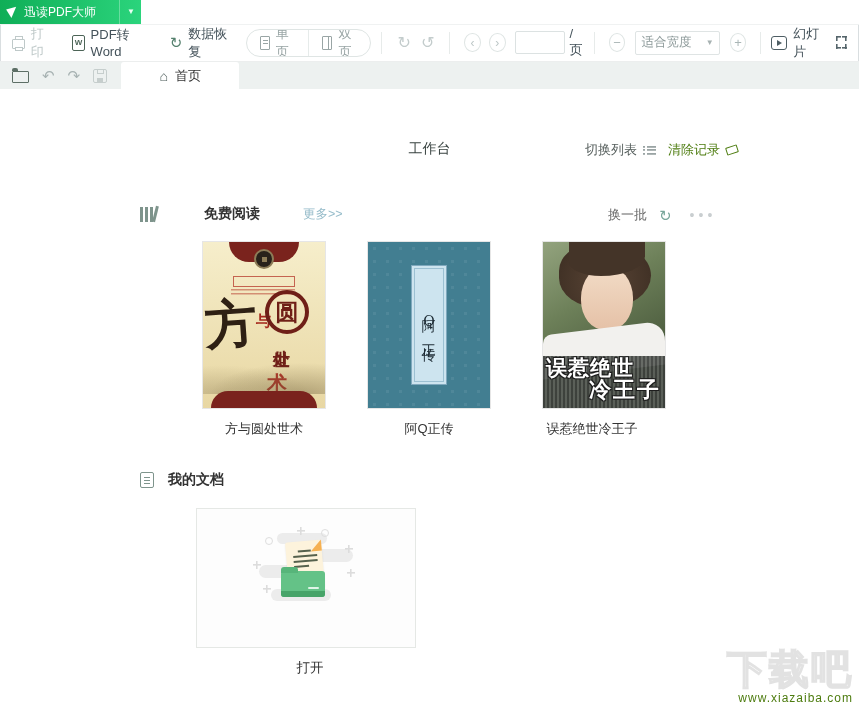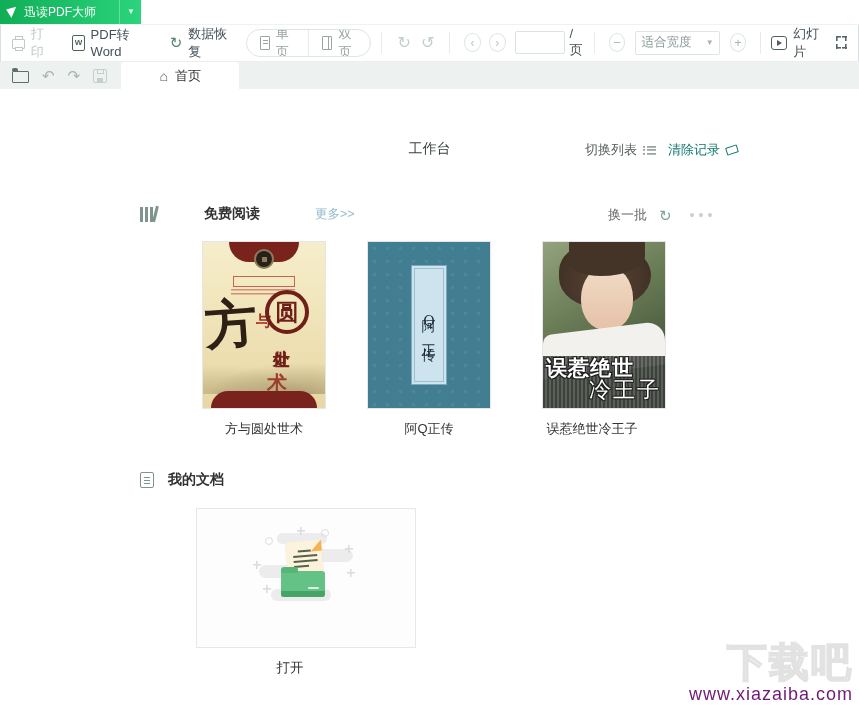--- a/index.html
+++ b/index.html
@@ -85,34 +85,34 @@
   .content{position:absolute;top:89px;left:0;right:0;bottom:0;background:#fff;}
   .wb-title{position:absolute;top:140px;left:50%;transform:translateX(-50%);font-size:14px;color:#37413f;}
   .wb-switch{position:absolute;top:141px;left:585px;display:flex;align-items:center;gap:6px;font-size:13px;color:#555e5c;}
   .i-list{width:13px;height:11px;background:
     linear-gradient(currentColor,currentColor) 4px 1px/9px 1.8px,
     linear-gradient(currentColor,currentColor) 4px 4.8px/9px 1.8px,
     linear-gradient(currentColor,currentColor) 4px 8.6px/9px 1.8px,
     linear-gradient(currentColor,currentColor) 0 1px/2px 1.8px,
     linear-gradient(currentColor,currentColor) 0 4.8px/2px 1.8px,
     linear-gradient(currentColor,currentColor) 0 8.6px/2px 1.8px;background-repeat:no-repeat;color:#9aa4a4;}
-  .wb-clear{position:absolute;top:141px;left:668px;display:flex;align-items:center;gap:6px;font-size:13px;color:#0f766e;}
+  .wb-clear{position:absolute;top:141px;left:668px;display:flex;align-items:center;gap:6px;font-size:13px;color:#4d7c0f;}
   .i-eraser{width:10px;height:6px;border:1.2px solid currentColor;border-radius:1px;transform:rotate(-18deg);}
   .sec-head{position:absolute;display:flex;align-items:center;}
   .sec-free{top:205px;left:140px;gap:33px;}
   .sec-docs{top:471px;left:140px;}
   .i-shelf{width:17px;height:15px;position:relative;color:#7e948c;background:
     linear-gradient(currentColor,currentColor) 0 0/3px 15px,
     linear-gradient(currentColor,currentColor) 5px 0/3px 15px,
     linear-gradient(currentColor,currentColor) 10px 0/3px 15px;background-repeat:no-repeat;}
   .i-shelf::after{content:'';position:absolute;right:0;top:-1px;width:3px;height:16px;background:currentColor;transform:rotate(14deg);}
   .i-docs{width:12px;height:14px;border:1px solid #7e948c;border-radius:2px;position:relative;color:#7e948c;}
   .i-docs::after{content:'';position:absolute;left:2.5px;top:3.5px;width:6px;height:1.4px;background:currentColor;box-shadow:0 3px 0 currentColor,0 6px 0 currentColor;}
   .sec-title{margin-left:14px;font-size:14px;font-weight:bold;color:#333;}
-  .more-link{margin-left:22px;font-size:12.5px;color:#96bcca;}
+  .more-link{margin-left:10px;font-size:12.5px;color:#96bcca;}
   .free-right{position:absolute;top:206px;left:608px;display:flex;align-items:center;}
   .refresh-label{font-size:13px;color:#666;}
   .i-refresh2{margin-left:12px;font-size:15px;color:#7aa79b;line-height:1;}
   .dots{margin-left:18px;font-size:14px;color:#c9ced0;letter-spacing:4px;}
   
   .book-card{position:absolute;top:242px;width:122px;height:166px;box-shadow:0 0 0 1px #e6e6e6;overflow:hidden;cursor:pointer;}
   .bk1{left:203px;}.bk2{left:368px;}.bk3{left:543px;}
   .book-title{position:absolute;top:420px;width:122px;text-align:center;font-size:13px;color:#333;}
   .bt1{left:203px;}.bt2{left:368px;}.bt3{left:531px;}
   
@@ -139,21 +139,21 @@
   .c2-text{writing-mode:vertical-rl;text-orientation:upright;font-family:"DejaVu Serif","Liberation Serif",serif;font-size:14px;color:#1c2a33;letter-spacing:4px;}
   
   .c3{width:100%;height:100%;position:relative;background:linear-gradient(150deg,#93a37e 0%,#6d8059 35%,#49593c 75%,#394a30 100%);}
   .c3-hair{position:absolute;left:16px;top:0;width:92px;height:66px;background:radial-gradient(circle at 50% 60%,#5a4536,#3a2c21);border-radius:46% 54% 52% 48%;}
   .c3-face{position:absolute;left:38px;top:24px;width:52px;height:64px;background:linear-gradient(#f2dcc7,#e5c1a7);border-radius:50% 50% 46% 46%;}
   .c3-fringe{position:absolute;left:26px;top:0;width:76px;height:34px;background:#443428;border-radius:0 0 58% 42%;}
   .c3-shirt{position:absolute;left:0;top:86px;width:122px;height:44px;background:#f2f1ee;transform:skewY(-7deg);border-radius:8px 20px 0 0;}
   .c3-band{position:absolute;left:0;bottom:0;width:122px;height:52px;background:repeating-linear-gradient(90deg,#3c3f3c 0 2px,#5c605b 2px 4px);opacity:.92;}
   .c3-t1{position:absolute;left:3px;bottom:26px;font-size:21px;font-weight:bold;color:#fff;
     text-shadow:1px 1px 0 #1d1d1d,-1px -1px 0 #1d1d1d,1px -1px 0 #1d1d1d,-1px 1px 0 #1d1d1d;letter-spacing:1px;}
-  .c3-t2{position:absolute;left:46px;bottom:3px;font-size:22px;font-weight:normal;color:#fff;
+  .c3-t2{position:absolute;left:46px;bottom:3px;font-size:22px;font-weight:bold;color:#fff;
     text-shadow:1px 1px 0 #1d1d1d,-1px -1px 0 #1d1d1d,1px -1px 0 #1d1d1d,-1px 1px 0 #1d1d1d;letter-spacing:2px;}
   
   .open-card{position:absolute;left:196px;top:508px;width:220px;height:140px;background:#fdfdfd;border:1px solid #e5e8e5;box-sizing:border-box;cursor:pointer;}
   .illus{position:absolute;left:60px;top:18px;width:100px;height:100px;}
   .cloud{position:absolute;background:#ececec;border-radius:7px;}
   .cl1{left:20px;top:6px;width:50px;height:11px;}
   .cl2{left:42px;top:22px;width:54px;height:13px;}
   .cl3{left:2px;top:38px;width:42px;height:13px;}
   .cl4{left:14px;top:62px;width:60px;height:12px;}
   .deco-c{position:absolute;width:6px;height:6px;border:1.5px solid #dedede;border-radius:50%;}
@@ -166,25 +166,25 @@
   .paper::after{content:'';position:absolute;right:0;top:0;border-left:11px solid transparent;border-top:11px solid #f6b152;transform:rotate(90deg);transform-origin:center;}
   .paper-lines{position:absolute;left:7px;top:9px;width:24px;height:20px;color:#56614d;background:
     linear-gradient(currentColor,currentColor) 5px 0/13px 2px,
     linear-gradient(currentColor,currentColor) 0 5px/24px 2px,
     linear-gradient(currentColor,currentColor) 0 10px/24px 2px,
     linear-gradient(currentColor,currentColor) 0 15px/15px 2px;background-repeat:no-repeat;}
   .folder{position:absolute;left:24px;top:44px;width:44px;height:26px;background:#64c287;border-radius:3px;}
   .folder::before{content:'';position:absolute;left:0;top:-4px;width:17px;height:6px;background:#57b57a;border-radius:3px 3px 0 0;}
   .folder::after{content:'';position:absolute;left:0;bottom:0;width:100%;height:6px;background:#47a469;border-radius:0 0 3px 3px;}
   .folder-dash{position:absolute;right:6px;bottom:8px;width:11px;height:2.5px;background:#dff5e7;border-radius:2px;}
-  .open-label{position:absolute;left:180px;top:659px;width:220px;text-align:center;font-size:13.5px;color:#333;}
+  .open-label{position:absolute;left:200px;top:659px;width:220px;text-align:center;font-size:13.5px;color:#333;}
   
   .watermark{position:absolute;right:6px;bottom:2px;text-align:right;pointer-events:none;}
   .wm-big{font-size:40px;font-weight:bold;color:#ffffff;-webkit-text-stroke:1.5px #e2e2e2;letter-spacing:2px;line-height:1.1;}
-  .wm-url{font-size:18px;color:#701a75;letter-spacing:1px;}
+  .wm-url{font-size:12px;color:#4d7c0f;letter-spacing:1px;}
 </style>
 </head>
 <body>
 
 <div class="titlebar">
   <div class="brand">
     <span class="logo"></span>
     <span>迅读PDF大师</span>
     <span class="brand-caret">▼</span>
   </div>

